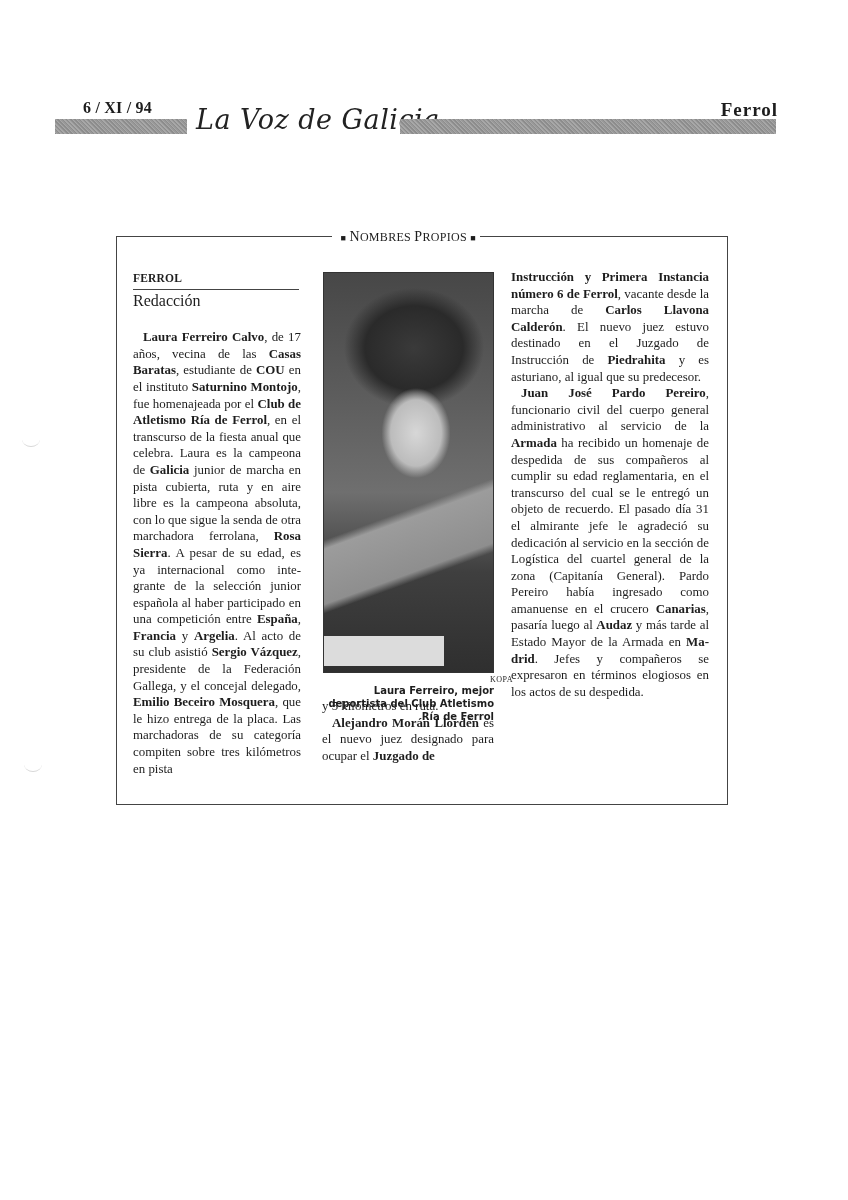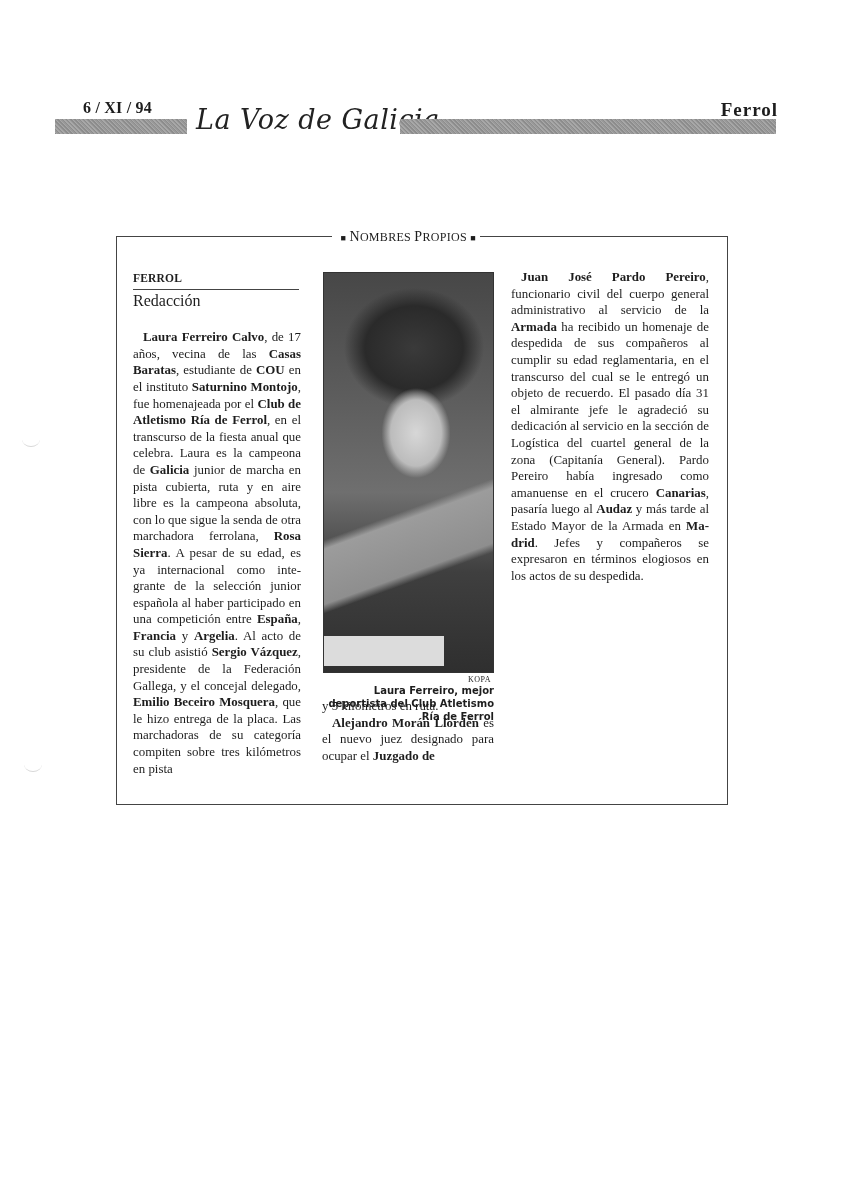--- a/index.html
+++ b/index.html
@@ -49,21 +49,21 @@
   .photo {
     position:absolute; left:323px; top:272px; width:171px; height:401px;
     background:
       radial-gradient(ellipse 46px 60px at 92px 160px, #d7d7d7 0%, #bcbcbc 55%, rgba(0,0,0,0) 75%),
       radial-gradient(ellipse 70px 60px at 90px 75px, #3a3a3a 0%, #2a2a2a 70%, rgba(0,0,0,0) 100%),
       linear-gradient(160deg, transparent 58%, #9c9c9c 60%, #8e8e8e 72%, transparent 74%),
       linear-gradient(180deg, #474747 0%, #5c5c5c 30%, #6f6f6f 55%, #3f3f3f 75%, #2f2f2f 100%);
     border:1px solid #333; box-sizing:border-box;
   }
   .photo-bottom { position:absolute; left:0; bottom:6px; width:120px; height:30px; background:#dcdcdc; }
-  .credit { position:absolute; left:320px; top:675px; width:171px; text-align:right; font-size:8px; letter-spacing:0.5px; }
+  .credit { position:absolute; left:342px; top:675px; width:171px; text-align:right; font-size:8px; letter-spacing:0.5px; }
   .caption {
     position:absolute; left:323px; top:684px; width:171px; text-align:right;
     font-family:"DejaVu Sans","Liberation Sans",sans-serif; font-weight:bold; font-size:10px; line-height:13px;
   }
   .punch { position:absolute; width:18px; height:14px; border-radius:50%; border-bottom:1px solid #d8d8d8; }
 </style>
 </head>
 <body>
 
 <div class="punch" style="left:22px;top:432px;"></div>
@@ -96,14 +96,15 @@
 </div>
 <div class="credit">KOPA</div>
 <div class="caption">Laura Ferreiro, mejor deportista del Club Atletismo Ría de Ferrol</div>
 
 <div class="col col-mid-text">
   <p class="noind">y 5 kilómetros en ruta.</p>
   <p><b>Alejandro Morán Llordén</b> es el nuevo juez designado para ocupar el <b>Juzgado de</b></p>
 </div>
 
 <div class="col col-right">
+  <p class="noind"><b>Instrucción y Primera Ins­tancia número 6 de Ferrol</b>, vacante desde la marcha de <b>Carlos Llavona Calderón</b>. El nuevo juez estuvo destinado en el Juzgado de Instrucción de <b>Piedrahita</b> y es asturiano, al igual que su predecesor.</p>
   <p><b>Juan José Pardo Pereiro</b>, funcionario civil del cuerpo general administrativo al ser­vicio de la <b>Armada</b> ha recibi­do un homenaje de despedida de sus compañeros al cumplir su edad reglamentaria, en el transcurso del cual se le entre­gó un objeto de recuerdo. El pasado día 31 el almirante jefe le agradeció su dedicación al servicio en la sección de Lo­gística del cuartel general de la zona (Capitanía General). Pardo Pereiro había ingresado como amanuense en el crucero <b>Canarias</b>, pasaría luego al <b>Audaz</b> y más tarde al Estado Mayor de la Armada en <b>Ma­drid</b>. Jefes y compañeros se expresaron en términos elo­giosos en los actos de su des­pedida.</p>
 </div>
 
 </body></html>

